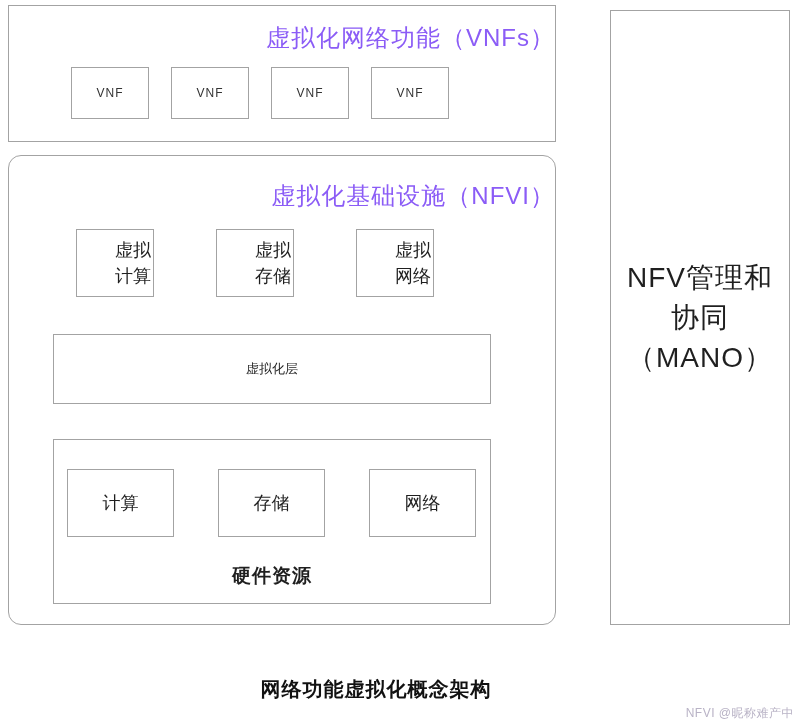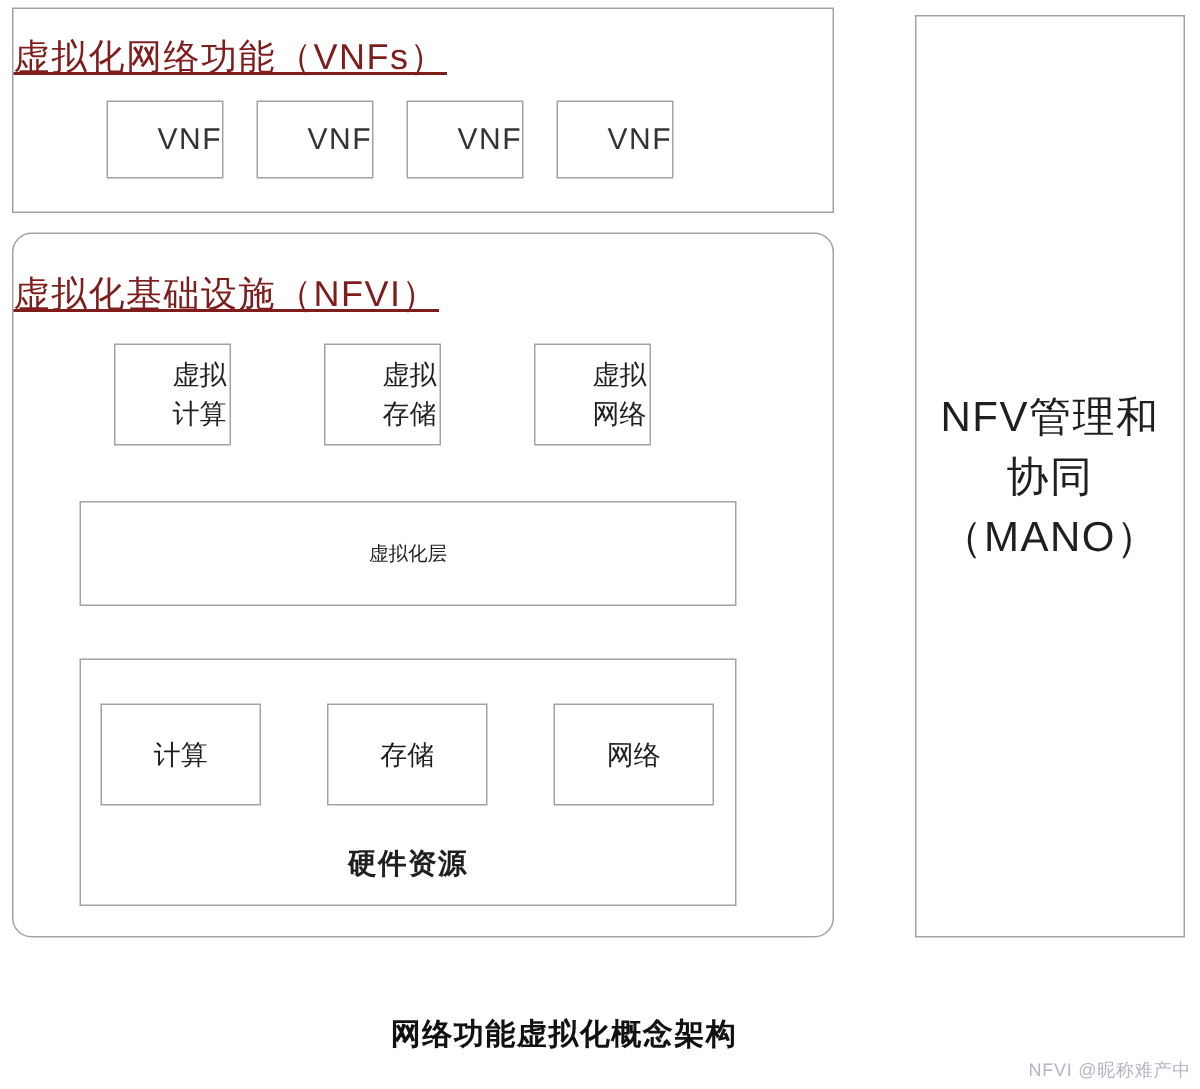--- a/index.html
+++ b/index.html
@@ -23,44 +23,43 @@
   }
   .outline-box {
     position: absolute;
     box-sizing: border-box;
     border: 1px solid #a3a3a3;
     background: #ffffff;
   }
   
   .vnfs-section { left: 8px; top: 5px; width: 548px; height: 137px; }
   .section-title {
-    text-align: left;
+    text-align: right;
     font-size: 24px;
     letter-spacing: 1px;
-    color: #7f1d1d;
-    text-decoration: underline;
+    color: #8b5cf6;
   }
   .vnfs-title { padding-top: 16px; }
   .vnf-row {
     position: absolute;
     left: 62px;
     top: 61px;
     display: flex;
     gap: 22px;
   }
   .vnf-box {
     width: 78px;
     height: 52px;
     box-sizing: border-box;
     border: 1px solid #a3a3a3;
     background: #ffffff;
     display: flex;
     align-items: center;
-    justify-content: flex-end;
-    font-size: 20px;
+    justify-content: center;
+    font-size: 12px;
     color: #333333;
     letter-spacing: 1px;
   }
   
   .nfvi-section { left: 8px; top: 155px; width: 548px; height: 470px; border-radius: 13px; }
   .nfvi-title { padding-top: 24px; }
   .vres-row {
     position: absolute;
     left: 67px;
     top: 73px;

